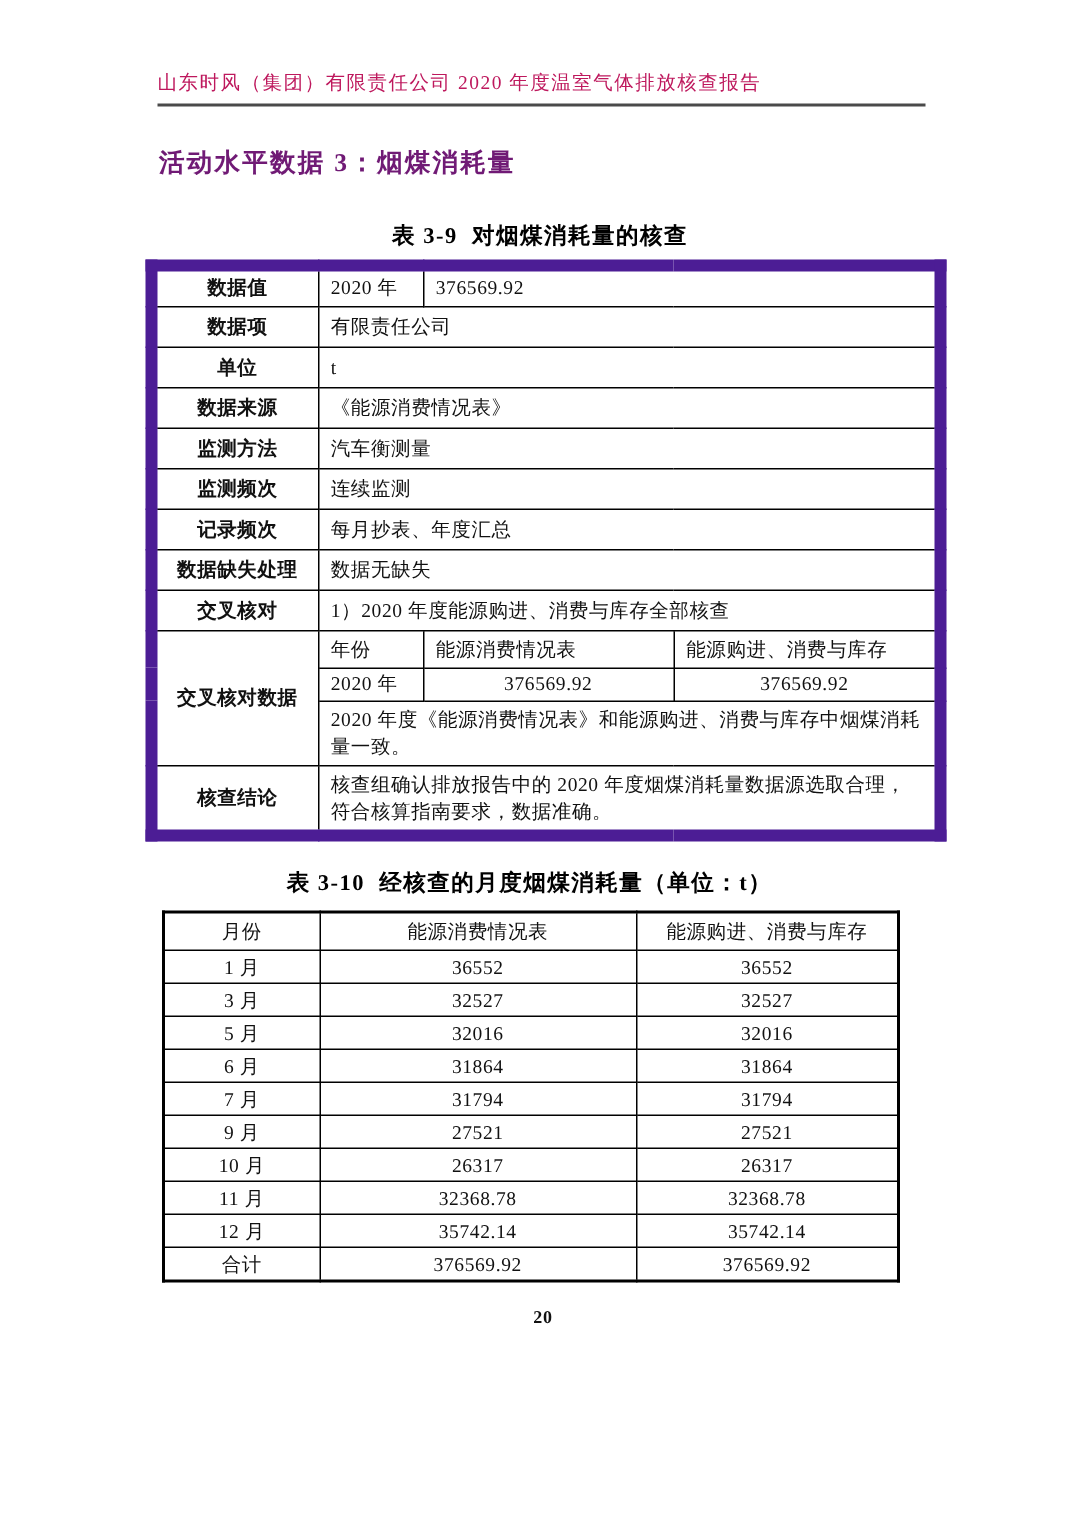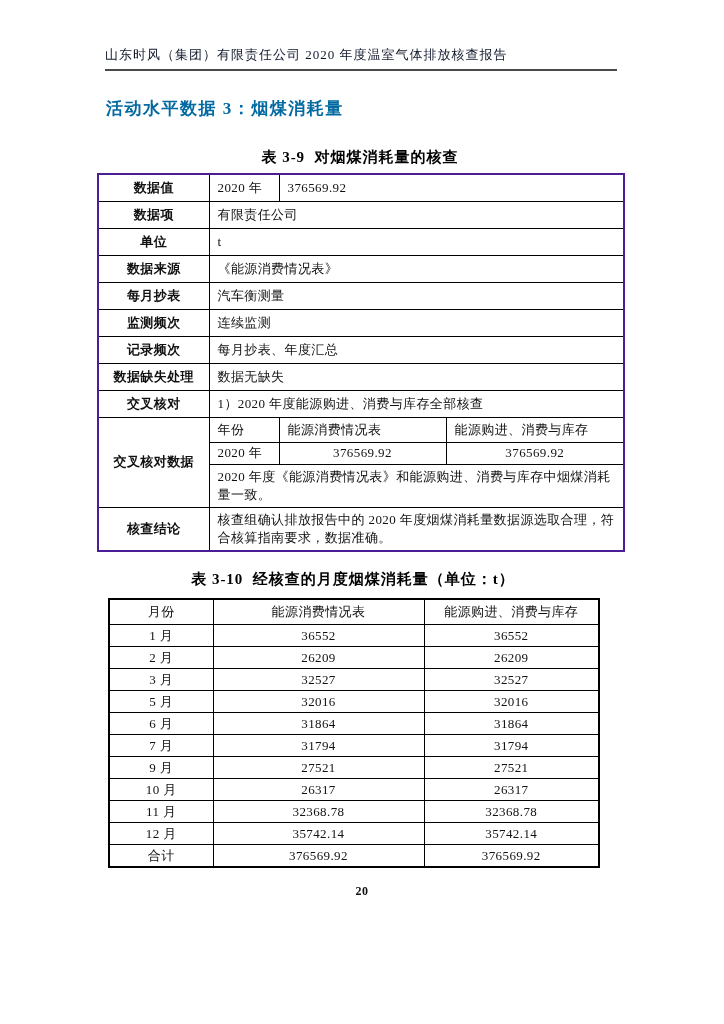--- a/index.html
+++ b/index.html
@@ -14,29 +14,29 @@
     overflow: hidden;
     box-sizing: border-box;
   }
   .doc-header {
     margin: 46px 0 0 105px;
     width: 512px;
     font-size: 13px;
     letter-spacing: 1px;
     padding-bottom: 5px;
     border-bottom: 2px solid #4a4a4a;
-    color: #0f172a;
+    color: #be185d;
     white-space: nowrap;
   }
   .section-heading {
     margin: 26px 0 0 106px;
     font-size: 17px;
     font-weight: bold;
     letter-spacing: 1.5px;
-    color: #0369a1;
+    color: #701a75;
   }
   .tbl-title {
     font-weight: bold;
     font-size: 15px;
     text-align: center;
     letter-spacing: 1px;
     white-space: pre-wrap;
     color: #000;
   }
   .t39-title { margin: 28px 0 0 97px; width: 526px; }
@@ -44,21 +44,21 @@
 
   table { border-collapse: collapse; table-layout: fixed; }
   td {
     border: 1px solid #000;
     font-size: 13px;
     letter-spacing: 0.4px;
     padding: 1px 8px;
     overflow: hidden;
   }
 
-  .t39 { margin: 6px 0 0 97px; width: 526px; border: 2px solid #4c1d95; }
+  .t39 { margin: 6px 0 0 97px; width: 526px; border: 8px solid #4c1d95; }
   .t39 .lbl { text-align: center; font-weight: bold; padding: 1px 2px; }
   .t39 .val { text-align: left; }
   .t39 .num { text-align: center; }
   .t39 .wrap { line-height: 18px; padding: 3px 8px; }
   tr.h27 { height: 27px; }
   tr.h25 { height: 25px; }
   tr.h22 { height: 22px; }
   tr.h36 { height: 36px; }
   tr.h42 { height: 42px; }
 
@@ -104,21 +104,21 @@
     </tr>
     <tr class="h27">
       <td class="lbl">单位</td>
       <td class="val" colspan="3">t</td>
     </tr>
     <tr class="h27">
       <td class="lbl">数据来源</td>
       <td class="val" colspan="3">《能源消费情况表》</td>
     </tr>
     <tr class="h27">
-      <td class="lbl">每月抄表</td>
+      <td class="lbl">监测方法</td>
       <td class="val" colspan="3">汽车衡测量</td>
     </tr>
     <tr class="h27">
       <td class="lbl">监测频次</td>
       <td class="val" colspan="3">连续监测</td>
     </tr>
     <tr class="h27">
       <td class="lbl">记录频次</td>
       <td class="val" colspan="3">每月抄表、年度汇总</td>
     </tr>
@@ -164,25 +164,20 @@
       <td>月份</td>
       <td>能源消费情况表</td>
       <td>能源购进、消费与库存</td>
     </tr>
     <tr>
       <td>1 月</td>
       <td>36552</td>
       <td>36552</td>
     </tr>
     <tr>
-      <td>2 月</td>
-      <td>26209</td>
-      <td>26209</td>
-    </tr>
-    <tr>
       <td>3 月</td>
       <td>32527</td>
       <td>32527</td>
     </tr>
     <tr>
       <td>5 月</td>
       <td>32016</td>
       <td>32016</td>
     </tr>
     <tr>

